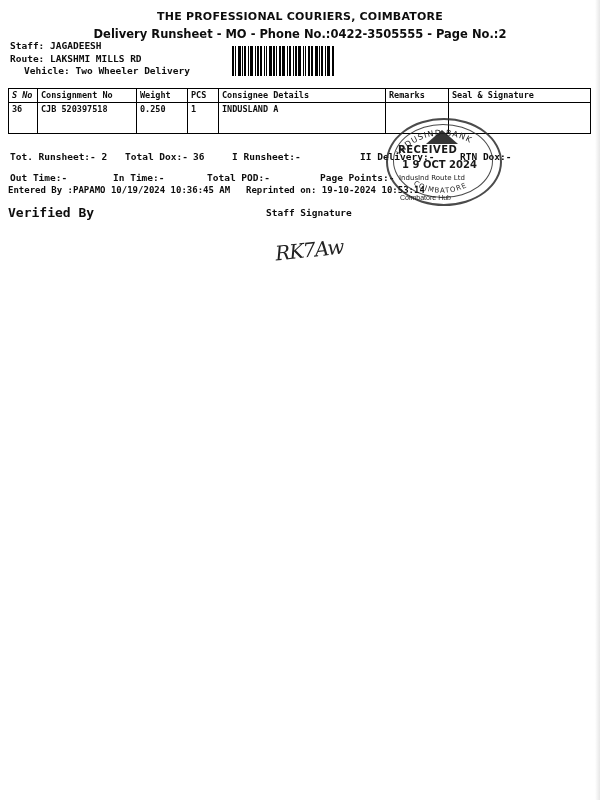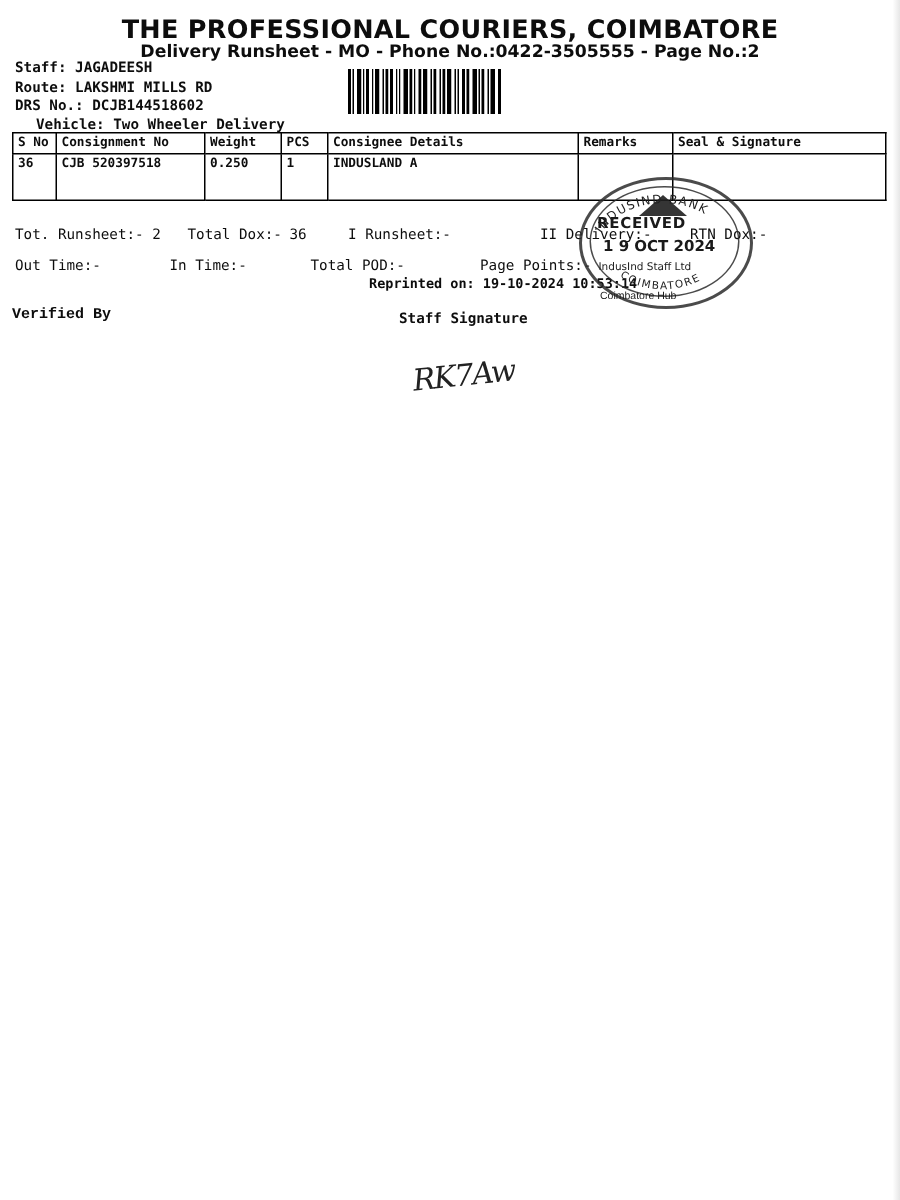--- a/index.html
+++ b/index.html
@@ -21,21 +21,21 @@
     width: 600px;
     height: 800px;
   }
   .doc-title {
     position: absolute;
     left: 0; top: 10px;
     width: 600px;
     text-align: center;
     font-family: "DejaVu Sans", sans-serif;
     font-weight: bold;
-    font-size: 17px;
+    font-size: 11px;
     letter-spacing: 0.2px;
   }
   .doc-subtitle {
     position: absolute;
     left: 0; top: 27px;
     width: 600px;
     text-align: center;
     font-family: "DejaVu Sans", sans-serif;
     font-weight: bold;
     font-size: 11.5px;
@@ -91,34 +91,34 @@
     text-align: left;
     vertical-align: top;
     height: 11px;
   }
   table.items th {
     font-size: 8.5px;
   }
   table.items td.body {
     height: 28px;
   }
-  .c-sno { width: 22px; }
+  .c-sno { width: 22px; font-style: italic; }
   .c-cno { width: 92px; }
   .c-wt  { width: 44px; }
   .c-pcs { width: 24px; }
   .c-cons{ width: 160px; }
   .c-rem { width: 56px; }
   .c-seal{ width: auto; }
   .totals {
     position: absolute;
     left: 10px;
     top: 146px;
     width: 580px;
     font-size: 9.5px;
-    font-weight: normal;
+    font-weight: bold;
     line-height: 21px;
   }
   .totals .row { position: relative; height: 21px; }
   .totals span { position: absolute; top: 0; white-space: nowrap; }
   .entered {
     position: absolute;
     left: 8px;
     top: 185px;
     font-size: 9px;
     font-weight: bold;
@@ -127,23 +127,22 @@
     position: absolute;
     left: 246px;
     top: 185px;
     font-size: 9px;
     font-weight: bold;
   }
   .verified {
     position: absolute;
     left: 8px;
     top: 205px;
-    font-size: 10px;
-    font-weight: bold;
-    font-family: Liberation Mono, monospace;
+    font-size: 13px;
+    font-weight: bold;
   }
   .staff-sign {
     position: absolute;
     left: 266px;
     top: 207px;
     font-size: 9.5px;
     font-weight: bold;
   }
   
   .stamp {
@@ -246,24 +245,20 @@
   <div class="doc-subtitle">Delivery Runsheet - MO - Phone No.:0422-3505555 - Page No.:2</div>
 
   <div class="meta-left">
     <div>
       <span>Staff:</span>
       <span>JAGADEESH</span>
     </div>
     <div>
       <span>Route:</span>
       <span>LAKSHMI MILLS RD</span>
-    </div>
-    <div>
-      <span>DRS No.:</span>
-      <span>DCJB144518602</span>
     </div>
     <div class="indent">
       <span>Vehicle:</span>
       <span>Two Wheeler Delivery</span>
     </div>
   </div>
 
   <div class="barcode">
     <i style="width:2px"></i><i style="width:1px;background:#fff"></i><i style="width:1px"></i><i style="width:2px;background:#fff"></i><i style="width:3px"></i><i style="width:1px;background:#fff"></i><i style="width:1px"></i><i style="width:1px;background:#fff"></i><i style="width:2px"></i><i style="width:2px;background:#fff"></i><i style="width:1px"></i><i style="width:1px;background:#fff"></i><i style="width:3px"></i><i style="width:2px;background:#fff"></i><i style="width:1px"></i><i style="width:1px;background:#fff"></i><i style="width:2px"></i><i style="width:1px;background:#fff"></i><i style="width:2px"></i><i style="width:2px;background:#fff"></i><i style="width:1px"></i><i style="width:1px;background:#fff"></i><i style="width:1px"></i><i style="width:2px;background:#fff"></i><i style="width:3px"></i><i style="width:1px;background:#fff"></i><i style="width:2px"></i><i style="width:1px;background:#fff"></i><i style="width:1px"></i><i style="width:2px;background:#fff"></i><i style="width:2px"></i><i style="width:1px;background:#fff"></i><i style="width:3px"></i><i style="width:2px;background:#fff"></i><i style="width:1px"></i><i style="width:1px;background:#fff"></i><i style="width:2px"></i><i style="width:2px;background:#fff"></i><i style="width:1px"></i><i style="width:1px;background:#fff"></i><i style="width:2px"></i><i style="width:1px;background:#fff"></i><i style="width:3px"></i><i style="width:2px;background:#fff"></i><i style="width:1px"></i><i style="width:1px;background:#fff"></i><i style="width:1px"></i><i style="width:2px;background:#fff"></i><i style="width:2px"></i><i style="width:1px;background:#fff"></i><i style="width:2px"></i><i style="width:2px;background:#fff"></i><i style="width:3px"></i><i style="width:1px;background:#fff"></i><i style="width:1px"></i><i style="width:1px;background:#fff"></i><i style="width:2px"></i><i style="width:2px;background:#fff"></i><i style="width:1px"></i><i style="width:1px;background:#fff"></i><i style="width:3px"></i><i style="width:2px;background:#fff"></i><i style="width:2px"></i>
   </div>
@@ -304,20 +299,21 @@
       <span style="left:450px">RTN Dox:-</span>
     </div>
     <div class="row">
       <span style="left:0">Out Time:-</span>
       <span style="left:103px">In Time:-</span>
       <span style="left:197px">Total POD:-</span>
       <span style="left:310px">Page Points:-</span>
     </div>
   </div>
 
+  <div class="entered">Entered By :PAPAMO 10/19/2024 10:36:45 AM</div>
   <div class="reprinted">Reprinted on: 19-10-2024 10:53:14</div>
   <div class="verified">Verified By</div>
   <div class="staff-sign">Staff Signature</div>
 
   <div class="stamp">
     <div class="oval"></div>
     <div class="oval inner"></div>
     <div class="triangle"></div>
     <div class="arc-text">
       <svg viewBox="0 0 106 78" xmlns="http://www.w3.org/2000/svg">
@@ -328,20 +324,20 @@
         <text font-family="DejaVu Sans, sans-serif" font-size="8" fill="#222" letter-spacing="1">
           <textPath href="#arcTop" startOffset="8%">INDUSIND BANK</textPath>
         </text>
         <text font-family="DejaVu Sans, sans-serif" font-size="7" fill="#222" letter-spacing="1">
           <textPath href="#arcBot" startOffset="22%">COIMBATORE</textPath>
         </text>
       </svg>
     </div>
     <div class="received">RECEIVED</div>
     <div class="date">1 9 OCT 2024</div>
-    <div class="bank1">IndusInd Staff Ltd</div>
+    <div class="bank1">IndusInd Route Ltd</div>
     <div class="bank2">Coimbatore Hub</div>
   </div>
 
   <div class="signature">RK7Aw</div>
 
   <div class="edge-smudge"></div>
 </div>
 
 </body></html>

